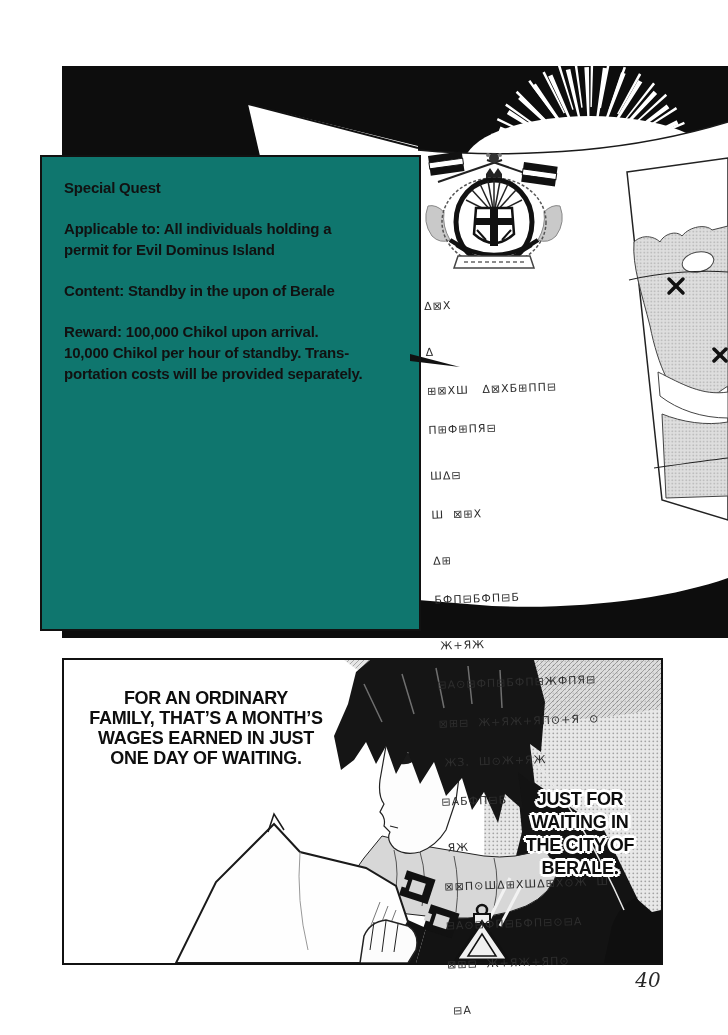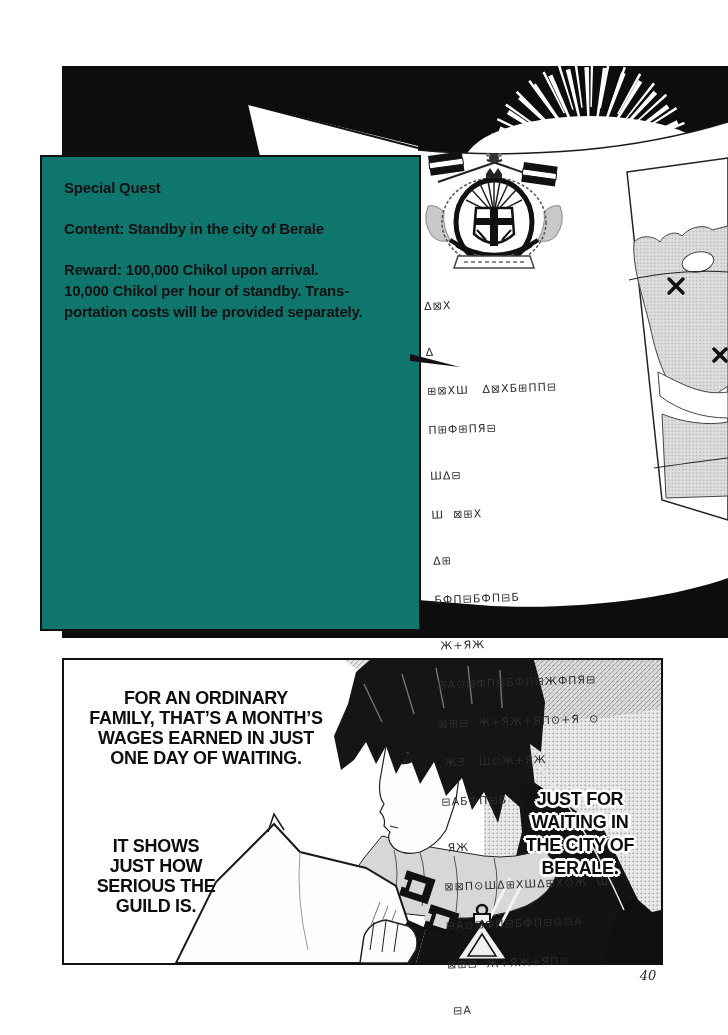--- a/index.html
+++ b/index.html
@@ -47,21 +47,21 @@
     text-shadow:
       -2px -2px 0 #fff, 2px -2px 0 #fff, -2px 2px 0 #fff, 2px 2px 0 #fff,
       0 -3px 0 #fff, 0 3px 0 #fff, -3px 0 0 #fff, 3px 0 0 #fff;
   }
   .cap1 { left:10px;  top:28px;  width:264px; }
   .cap2 { left:22px;  top:176px; width:140px; }
   .cap3 { left:424px; top:34px;  width:154px; }
   .cap4 { left:454px; top:128px; width:124px; }
   .pagenum {
     position:absolute; left:626px; top:968px; width:44px; text-align:center;
-    font-family:"DejaVu Serif", serif; font-style:italic; font-size:13px;
+    font-family:"DejaVu Serif", serif; font-style:italic; font-size:20px;
     color:#2a2a2a; z-index:2;
   }
 </style>
 </head>
 <body>
 
 <div class="panel-top">
   <svg width="666" height="572" viewBox="0 0 666 572">
     <defs>
       <clipPath id="burstclip">
@@ -145,21 +145,23 @@
       <g stroke="#111" stroke-width="3.5" stroke-linecap="round">
         <line x1="652" y1="283" x2="664" y2="295"></line>
           <line x1="664" y1="283" x2="652" y2="295"></line>
       </g>
     </g>
   </svg>
 </div>
 
 <div class="quest-box">
   <div class="para">Special Quest</div>
-  <div class="para">Content: Standby in the city of Berale</div>
+  <div class="para">Applicable to: All individuals holding a
+permit for Evil Dominus Island</div>
+  <div class="para">Content: Standby in the upon of Berale</div>
   <div class="para">Reward: 100,000 Chikol upon arrival.
 10,000 Chikol per hour of standby. Trans-
 portation costs will be provided separately.</div>
 </div>
 
 <div class="runes">
   <div>Δ⊠Х</div>
   <div class="gap">Δ</div>
   <div>⊞⊠ХШ   Δ⊠ХБ⊞ПП⊟</div>
   <div>П⊞Ф⊞ПЯ⊟</div>
@@ -248,23 +250,19 @@
       <rect x="410" y="254" width="16" height="10" fill="#f0f0f0" stroke="#111" stroke-width="2"></rect>
       <path d="M 418 262 L 444 300 L 392 300 Z" fill="#f0f0f0" stroke="#111" stroke-width="3"></path>
       <path d="M 418 274 L 432 296 L 404 296 Z" fill="none" stroke="#111" stroke-width="1.5"></path>
     </g>
   </svg>
 
   <div class="cap cap-left cap1">FOR AN ORDINARY
 FAMILY, THAT’S A MONTH’S
 WAGES EARNED IN JUST
 ONE DAY OF WAITING.</div>
-  <div class="cap cap-left cap2">IT SHOWS
-JUST HOW
-SERIOUS THE
-GUILD IS.</div>
   <div class="cap cap-right cap4">JUST FOR
 WAITING IN
 THE CITY OF
 BERALE.</div>
 </div>
 
 <div class="pagenum">40</div>
 
 </body></html>

